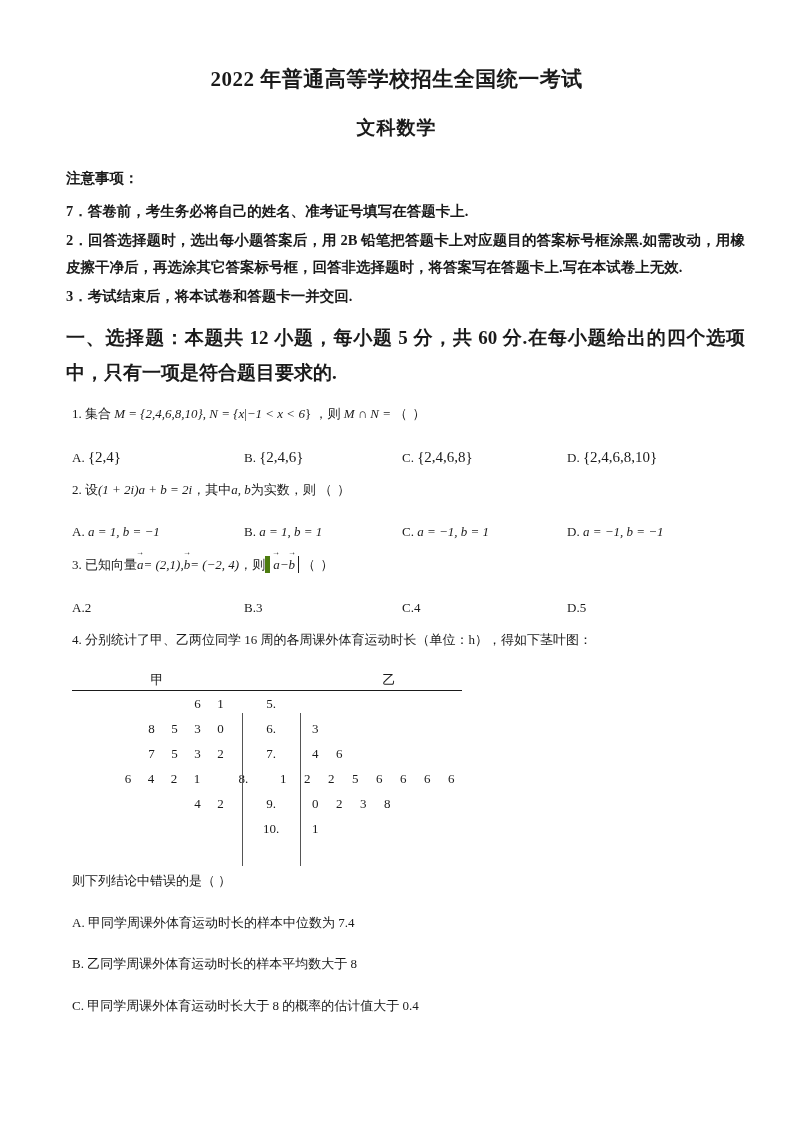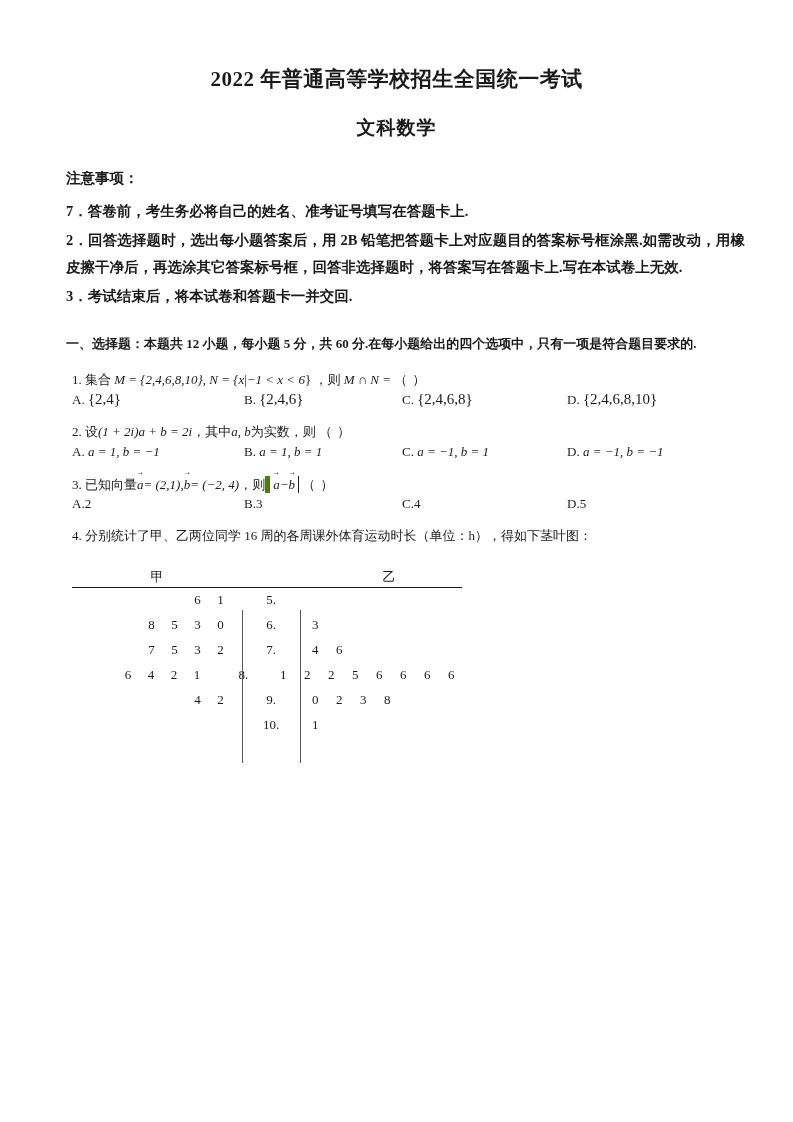--- a/index.html
+++ b/index.html
@@ -55,37 +55,37 @@
     font-size: 14.5px;
     font-weight: bold;
     line-height: 1.85;
     text-align: justify;
     margin-bottom: 2px;
   }
 
   
   .section-head {
     padding-left: 18px;
-    font-size: 13px;
+    font-size: 19px;
     font-weight: bold;
     line-height: 1.85;
     text-align: justify;
-    margin-top: 22px;
+    margin-top: 10px;
   }
 
   
   .q-block { padding-left: 24px; margin-top: 14px; }
   .q-stem {
     font-size: 13px;
     line-height: 1.5;
     white-space: nowrap;
   }
   .opts {
     display: flex;
-    margin-top: 2px;
+    margin-top: 25px;
     font-size: 13px;
   }
   .opt { flex: 0 0 auto; }
   .opt:nth-child(1) { width: 172px; }
   .opt:nth-child(2) { width: 158px; }
   .opt:nth-child(3) { width: 165px; }
   .opt:nth-child(4) { width: auto; }
 
   
   .v { font-style: italic; font-family: "Liberation Serif", serif; }
@@ -382,14 +382,20 @@
       <div class="sl-row">
         <div class="sl-left"></div>
         <div class="sl-stem">10.</div>
         <div class="sl-right">
           <span>1</span>
         </div>
       </div>
     </div>
   </div>
 
+  <div class="concl">
+    <div class="concl-stem">则下列结论中错误的是（        ）</div>
+    <div class="concl-opt">A. 甲同学周课外体育运动时长的样本中位数为 7.4</div>
+    <div class="concl-opt">B. 乙同学周课外体育运动时长的样本平均数大于 8</div>
+    <div class="concl-opt">C. 甲同学周课外体育运动时长大于 8 的概率的估计值大于 0.4</div>
+  </div>
 
 </div>
 
 </body></html>

